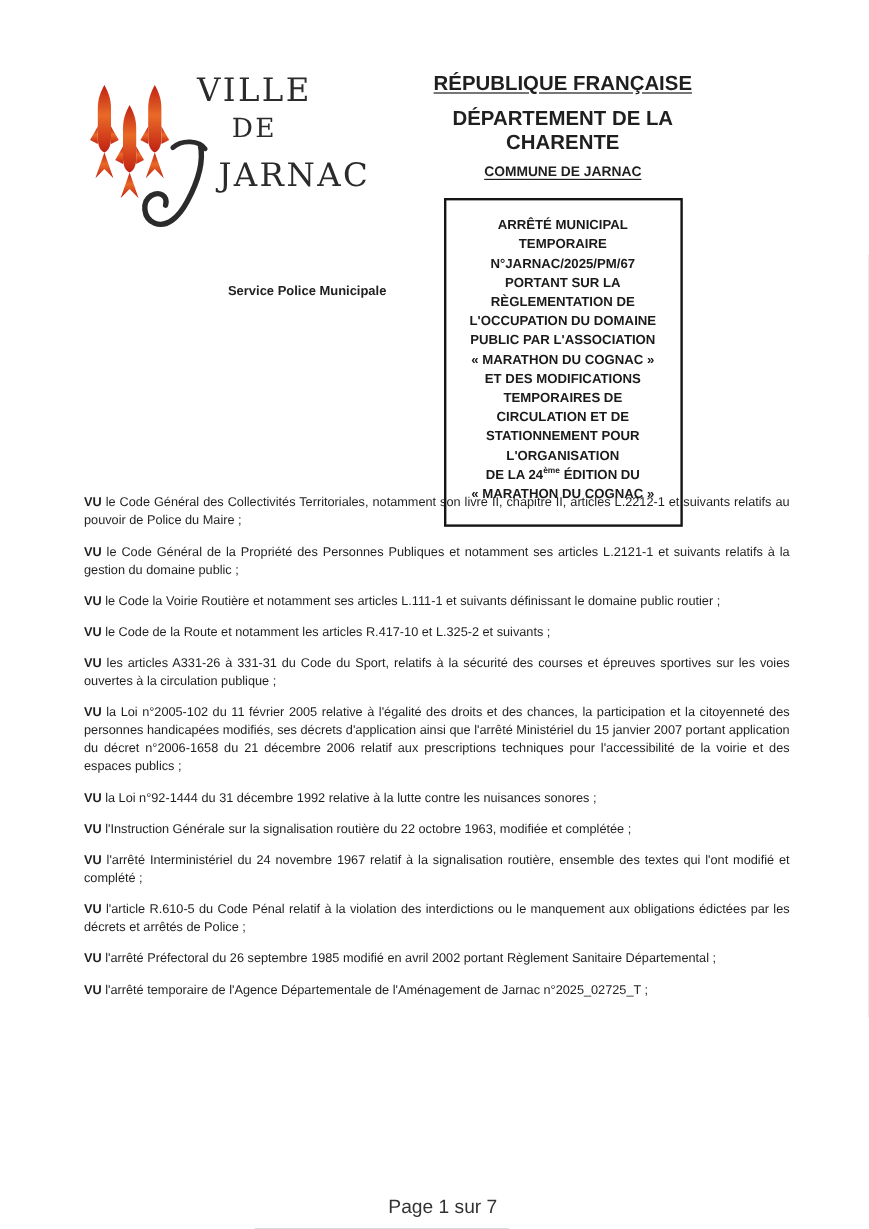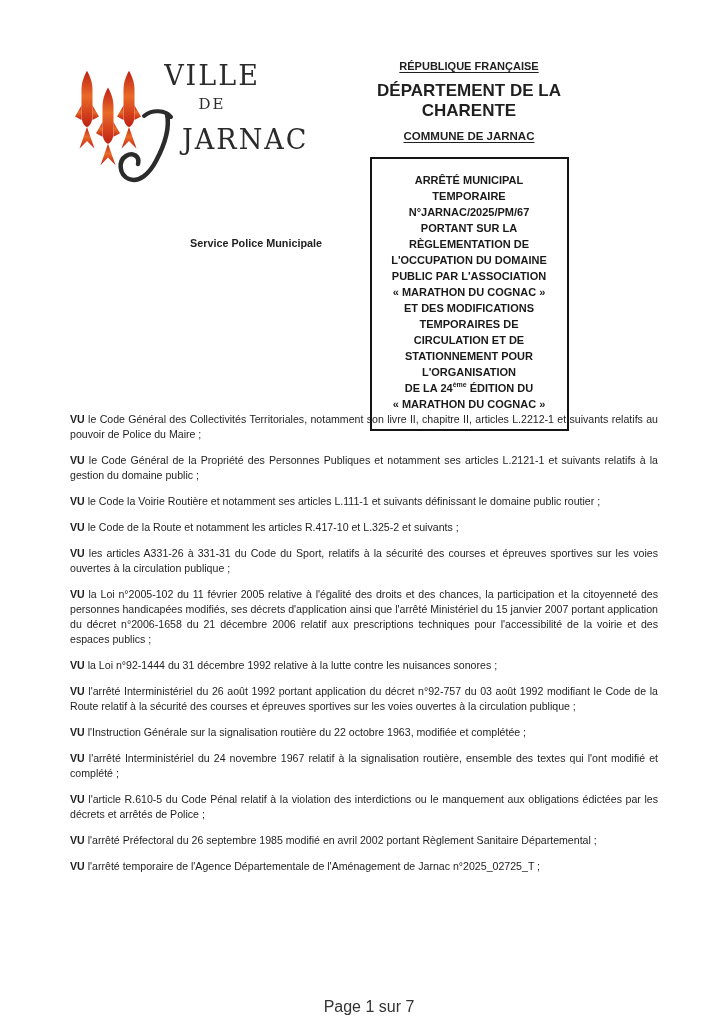--- a/index.html
+++ b/index.html
@@ -13,33 +13,33 @@
     overflow:hidden;
     padding-left:14px;
   }
 
   
   .logo { position:absolute; left:70px; top:60px; width:220px; height:130px; }
   .fish-svg { position:absolute; left:2px; top:8px; }
   .logo-text { position:absolute; left:72px; top:2px; width:140px; text-align:center;
                font-family:"DejaVu Serif", serif; color:#2b2b2b; }
   .logo-ville { font-size:27px; letter-spacing:2px; line-height:1; }
-  .logo-de    { font-size:15px; letter-spacing:2px; line-height:1; margin-top:8px; }
+  .logo-de    { font-size:22px; letter-spacing:2px; line-height:1; margin-top:8px; }
   .logo-jarnac { position:relative; height:64px; margin-top:2px; }
   .logo-j-svg { position:absolute; left:-28px; top:-6px; }
   .logo-arnac { position:absolute; left:40px; top:10px; font-size:27px; letter-spacing:2px; }
 
   .service-label {
     position:absolute; left:70px; top:237px; width:252px;
     text-align:right; font-weight:bold; font-size:10.8px; color:#222;
   }
 
   
   .right-head { position:absolute; left:354px; top:60px; width:230px; text-align:center; }
-  .republique { font-size:11px; font-weight:bold; text-decoration:underline; text-underline-offset:2px; }
+  .republique { font-size:17px; font-weight:bold; text-decoration:underline; text-underline-offset:2px; }
   .departement { font-size:17px; font-weight:bold; margin-top:9px; }
   .commune { font-size:11.5px; font-weight:bold; margin-top:9px;
              text-decoration:underline; text-underline-offset:2px; }
 
   .decree-box {
     box-sizing:border-box;
     width:199px; margin:15px auto 0 auto;
     border:2.5px solid #141414;
     padding:13px 5px 17px 5px;
     font-size:11px; font-weight:bold; line-height:16px;
@@ -125,21 +125,20 @@
 
   <main class="doc-body">
     <div>
         <p class="para"><strong>VU</strong> le Code Général des Collectivités Territoriales, notamment son livre II, chapitre II, articles L.2212-1 et suivants relatifs au pouvoir de Police du Maire ;</p>
         <p class="para"><strong>VU</strong> le Code Général de la Propriété des Personnes Publiques et notamment ses articles L.2121-1 et suivants relatifs à la gestion du domaine public ;</p>
         <p class="para"><strong>VU</strong> le Code la Voirie Routière et notamment ses articles L.111-1 et suivants définissant le domaine public routier ;</p>
         <p class="para"><strong>VU</strong> le Code de la Route et notamment les articles R.417-10 et L.325-2 et suivants ;</p>
         <p class="para"><strong>VU</strong> les articles A331-26 à 331-31 du Code du Sport, relatifs à la sécurité des courses et épreuves sportives sur les voies ouvertes à la circulation publique ;</p>
         <p class="para"><strong>VU</strong> la Loi n°2005-102 du 11 février 2005 relative à l'égalité des droits et des chances, la participation et la citoyenneté des personnes handicapées modifiés, ses décrets d'application ainsi que l'arrêté Ministériel du 15 janvier 2007 portant application du décret n°2006-1658 du 21 décembre 2006 relatif aux prescriptions techniques pour l'accessibilité de la voirie et des espaces publics ;</p>
         <p class="para"><strong>VU</strong> la Loi n°92-1444 du 31 décembre 1992 relative à la lutte contre les nuisances sonores ;</p>
-        <p class="para"><strong>VU</strong> l'arrêté Interministériel du 26 août 1992 portant application du décret n°92-757 du 03 août 1992 modifiant le Code de la Route relatif à la sécurité des courses et épreuves sportives sur les voies ouvertes à la circulation publique ;</p>
         <p class="para"><strong>VU</strong> l'Instruction Générale sur la signalisation routière du 22 octobre 1963, modifiée et complétée ;</p>
         <p class="para"><strong>VU</strong> l'arrêté Interministériel du 24 novembre 1967 relatif à la signalisation routière, ensemble des textes qui l'ont modifié et complété ;</p>
         <p class="para"><strong>VU</strong> l'article R.610-5 du Code Pénal relatif à la violation des interdictions ou le manquement aux obligations édictées par les décrets et arrêtés de Police ;</p>
         <p class="para"><strong>VU</strong> l'arrêté Préfectoral du 26 septembre 1985 modifié en avril 2002 portant Règlement Sanitaire Départemental ;</p>
         <p class="para"><strong>VU</strong> l'arrêté temporaire de l'Agence Départementale de l'Aménagement de Jarnac n°2025_02725_T ;</p>
       </div>
   </main>
 
   <footer class="page-footer">Page 1 sur 7</footer>
 

